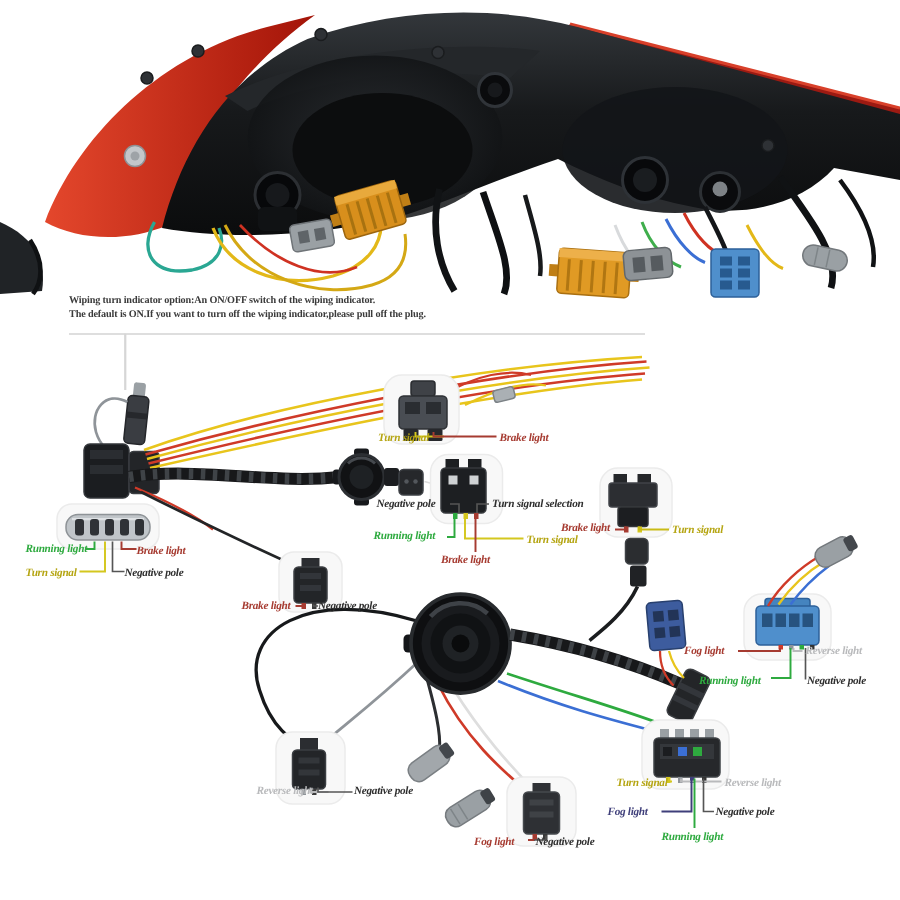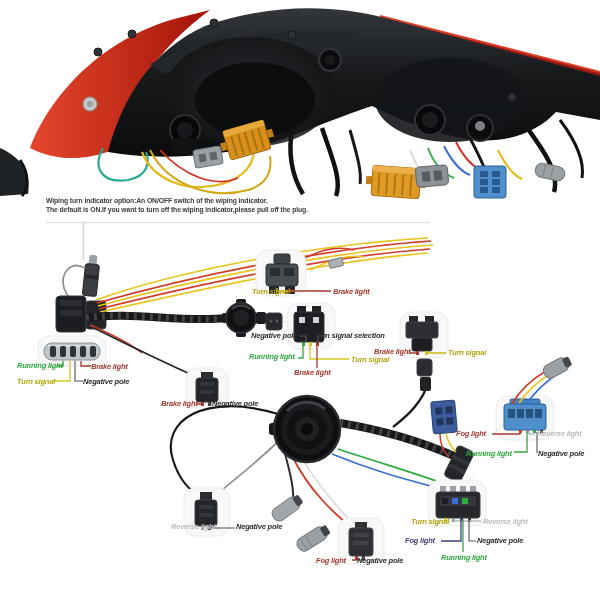--- a/index.html
+++ b/index.html
@@ -1,17 +1,17 @@
 <!DOCTYPE html>
 <html><head>
 <meta charset="utf-8">
 <style>
   html,body{margin:0;padding:0;background:#fff;}
   #stage{position:relative;width:600px;height:600px;background:#fff;overflow:hidden;
-         font-family:Liberation Sans, sans-serif;}
+         font-family:Liberation Serif, serif;}
   svg{position:absolute;left:0;display:block;}
   #photo-svg{top:0;}
   #diagram-svg{top:222px;}
   .note{position:absolute;left:46px;top:197px;font-size:6.8px;font-weight:bold;
         color:#3b3b3b;line-height:8.6px;letter-spacing:-0.1px;}
   .callout{position:absolute;font-size:7.5px;font-weight:bold;font-style:italic;
            letter-spacing:-0.2px;white-space:nowrap;}
   .c-green{color:#2eaa3f}.c-yellow{color:#b5a512}.c-red{color:#a63b31}
   .c-navy{color:#3f3f7a}.c-gray{color:#b9babc}.c-black{color:#2e2e2e}
 </style>
@@ -404,21 +404,21 @@
       <rect x="201" y="526" width="3" height="4" fill="#8f9499"></rect>
         <rect x="208" y="526" width="3" height="4" fill="#3a3a3a"></rect>
     </g>
     <path d="M219,528 H207 V525" stroke="#b9babc" stroke-width="1.3" fill="none"></path>
     <path d="M235,528 H212 V525" stroke="#555" stroke-width="1.1" fill="none"></path>
   </svg>
 
   <span class="callout c-yellow" style="left:252px;top:287px">Turn signal</span>
   <span class="callout c-red" style="left:333px;top:287px">Brake light</span>
   <span class="callout c-black" style="left:251px;top:331px">Negative pole</span>
-  <span class="callout c-black" style="left:314px;top:331px">Turn signal selection</span>
+  <span class="callout c-black" style="left:328px;top:331px">Turn signal selection</span>
   <span class="callout c-green" style="left:249px;top:352px">Running light</span>
   <span class="callout c-yellow" style="left:351px;top:355px">Turn signal</span>
   <span class="callout c-red" style="left:294px;top:368px">Brake light</span>
   <span class="callout c-red" style="left:374px;top:347px">Brake light</span>
   <span class="callout c-yellow" style="left:448px;top:348px">Turn signal</span>
   <span class="callout c-green" style="left:17px;top:361px">Running light</span>
   <span class="callout c-red" style="left:91px;top:362px">Brake light</span>
   <span class="callout c-yellow" style="left:17px;top:377px">Turn signal</span>
   <span class="callout c-black" style="left:83px;top:377px">Negative pole</span>
   <span class="callout c-red" style="left:161px;top:399px">Brake light</span>

